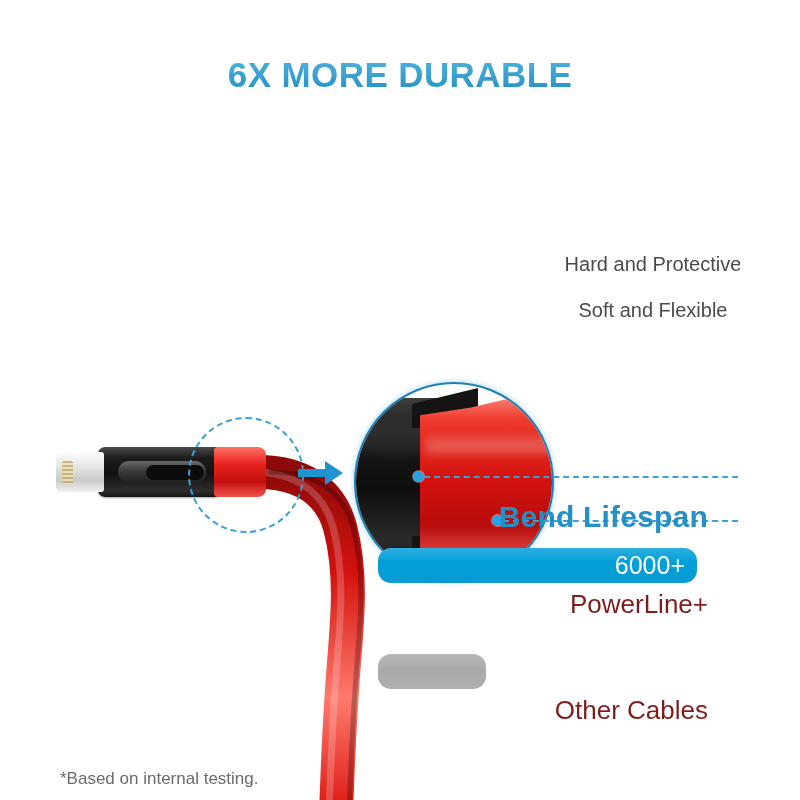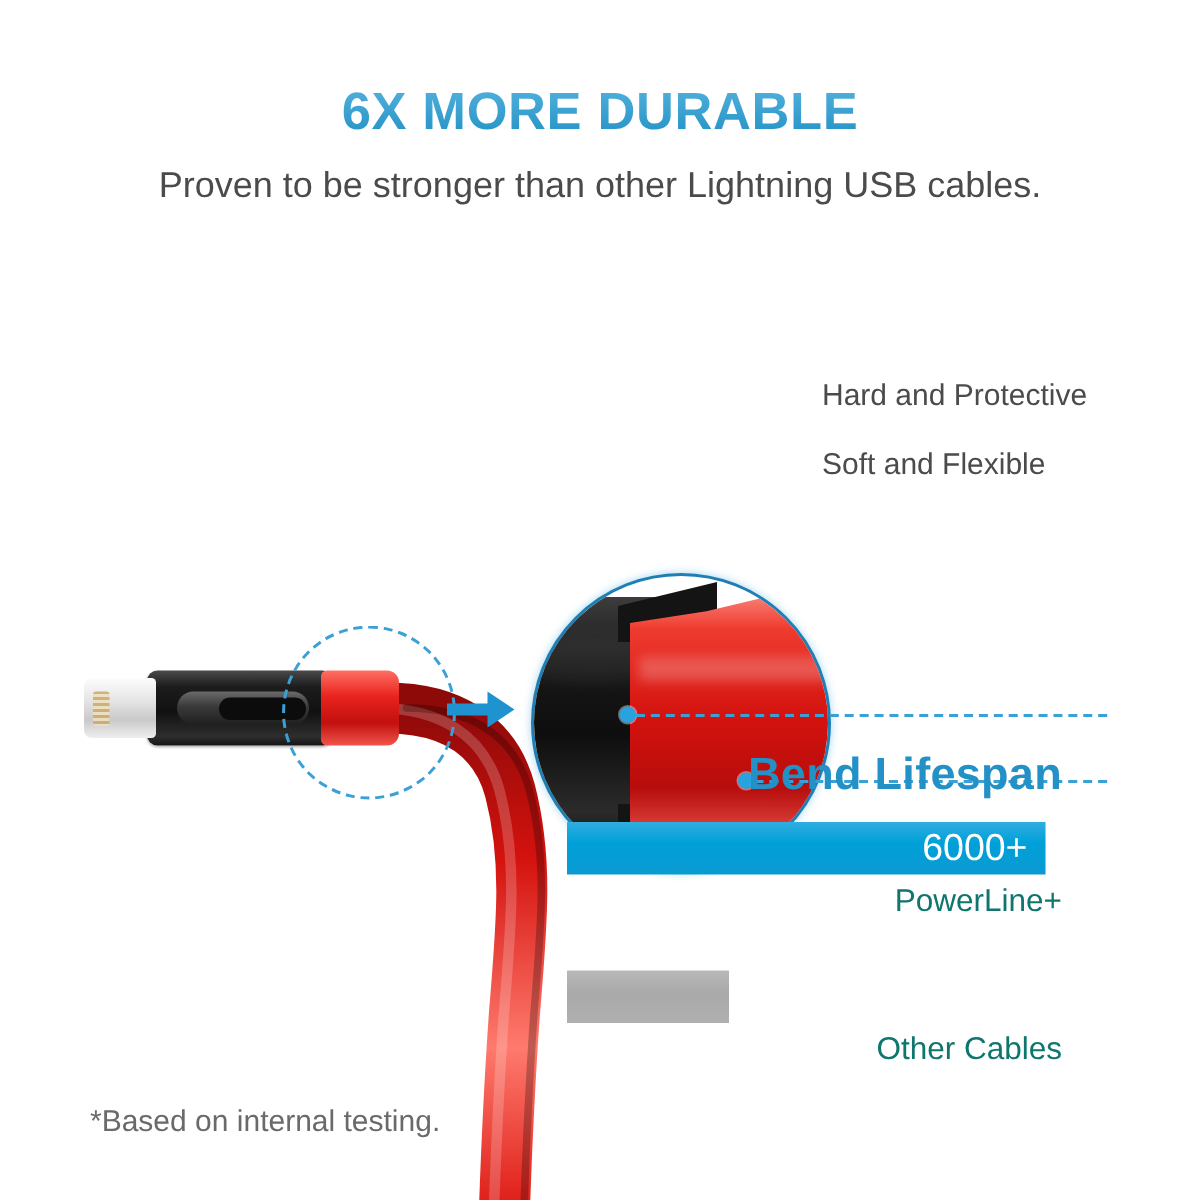--- a/index.html
+++ b/index.html
@@ -188,21 +188,21 @@
   .leader {
     position: absolute;
     height: 0;
     border-top: 2px dashed #3aa0d6;
   }
   .callout-label {
     position: absolute;
     font-size: 20px;
     color: #4b4b4b;
     white-space: nowrap;
-    text-align: left;
+    text-align: center;
   }
 
   
   #chart {
     position: absolute;
     left: 378px; top: 500px;
     width: 330px;
     text-align: right;
   }
   #chart-title {
@@ -212,59 +212,59 @@
     letter-spacing: .2px;
     margin: 0 0 14px 0;
     white-space: nowrap;
   }
   .bar {
     position: relative;
     height: 35px;
     display: flex;
     align-items: center;
     justify-content: flex-end;
+    border-radius: 13px;
   }
   .bar.primary {
     width: 319px;
     background: linear-gradient(180deg,#30aee0 0%,#00a0d8 40%,#0b9ad2 100%);
   }
   .bar.secondary {
     width: 108px;
     background: linear-gradient(180deg,#b8b8b8 0%,#a9a9a9 45%,#b0b0b0 100%);
   }
   .bar-value {
     color: #ffffff;
     font-size: 25px;
     padding-right: 12px;
     white-space: nowrap;
   }
   .bar-label {
-    font-size: 21px;
-    color: #0f766e;
+    font-size: 26px;
+    color: #7f1d1d;
     margin: 6px 0 0 0;
     white-space: nowrap;
   }
   .bar-gap { height: 34px; }
 
   
   #footnote {
     position: absolute;
-    left: 60px; top: 737px;
-    font-size: 20px;
+    left: 60px; top: 769px;
+    font-size: 17px;
     color: #6a6a6a;
     white-space: nowrap;
   }
 </style>
 </head>
 <body>
 
 <div id="stage">
 
   <div id="headline">6X MORE DURABLE</div>
-  <div id="subhead">Proven to be stronger than other Lightning USB cables.</div>
 
   <div id="photo">
 
     <svg class="cable-svg" viewBox="0 0 800 800">
       <defs>
         <linearGradient id="cablegrad" x1="0" y1="0" x2="1" y2="0">
           <stop offset="0%" stop-color="#8d0a09"></stop>
           <stop offset="18%" stop-color="#d4120e"></stop>
           <stop offset="42%" stop-color="#ff7a6d"></stop>
           <stop offset="62%" stop-color="#e0221c"></stop>

